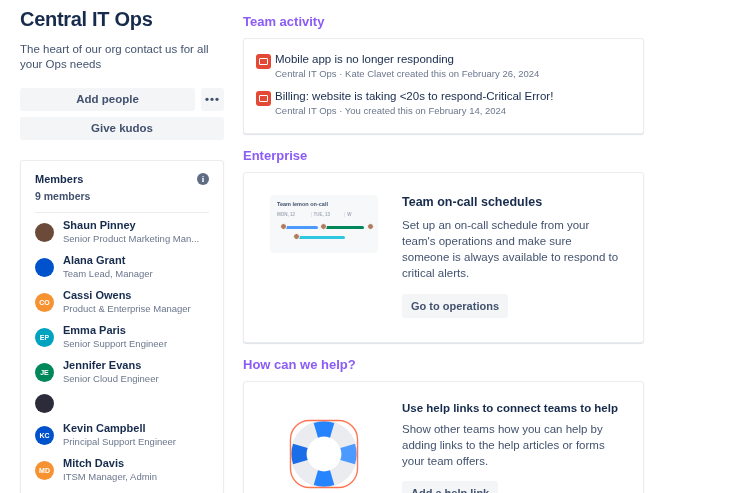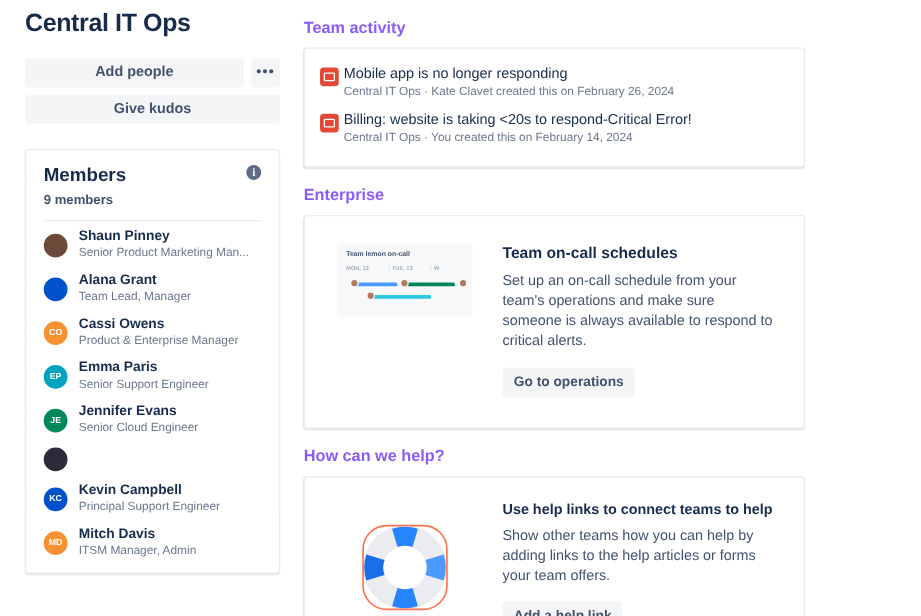--- a/index.html
+++ b/index.html
@@ -33,21 +33,21 @@
   .btn-more { width: 23px; letter-spacing: 1px; padding-bottom: 4px; }
   .btn-kudos { width: 100%; margin-top: 6px; }
 
   .members-card {
     margin-top: 20px; background: #fff;
     border: 1px solid #ebecf0; border-radius: 3px;
     box-shadow: 0 1px 1px rgba(9,30,66,0.13);
     padding: 12px 14px 6px 14px;
   }
   .members-head { display: flex; align-items: flex-start; justify-content: space-between; }
-  .members-title { font-size: 15px; font-weight: bold; color: #172b4d; }
+  .members-title { font-size: 11px; font-weight: bold; color: #172b4d; }
   .members-count { font-size: 10.5px; font-weight: bold; color: #42526e; margin-top: 5px; }
   .info-icon {
     width: 12px; height: 12px; border-radius: 50%;
     background: #5e6c84; color: #fff; font-size: 9px; font-weight: bold;
     display: flex; align-items: center; justify-content: center;
     font-family: "Liberation Serif", serif; cursor: pointer; flex: 0 0 auto;
   }
   .members-divider { height: 1px; background: #ebecf0; margin: 10px 0 2px 0; }
   .member {
     display: flex; align-items: center; gap: 9px;
@@ -131,20 +131,21 @@
     padding: 6px 9px; cursor: pointer;
   }
 </style>
 </head>
 <body>
 
 <div class="page">
 
   <div class="left-col">
     <div class="team-title">Central IT Ops</div>
+    <div class="team-desc">The heart of our org contact us for all your Ops needs</div>
 
     <div class="btn-row">
       <button class="btn btn-addpeople">Add people</button>
       <button class="btn btn-more">•••</button>
     </div>
     <button class="btn btn-kudos">Give kudos</button>
 
     <div class="members-card">
       <div class="members-head">
         <div>

